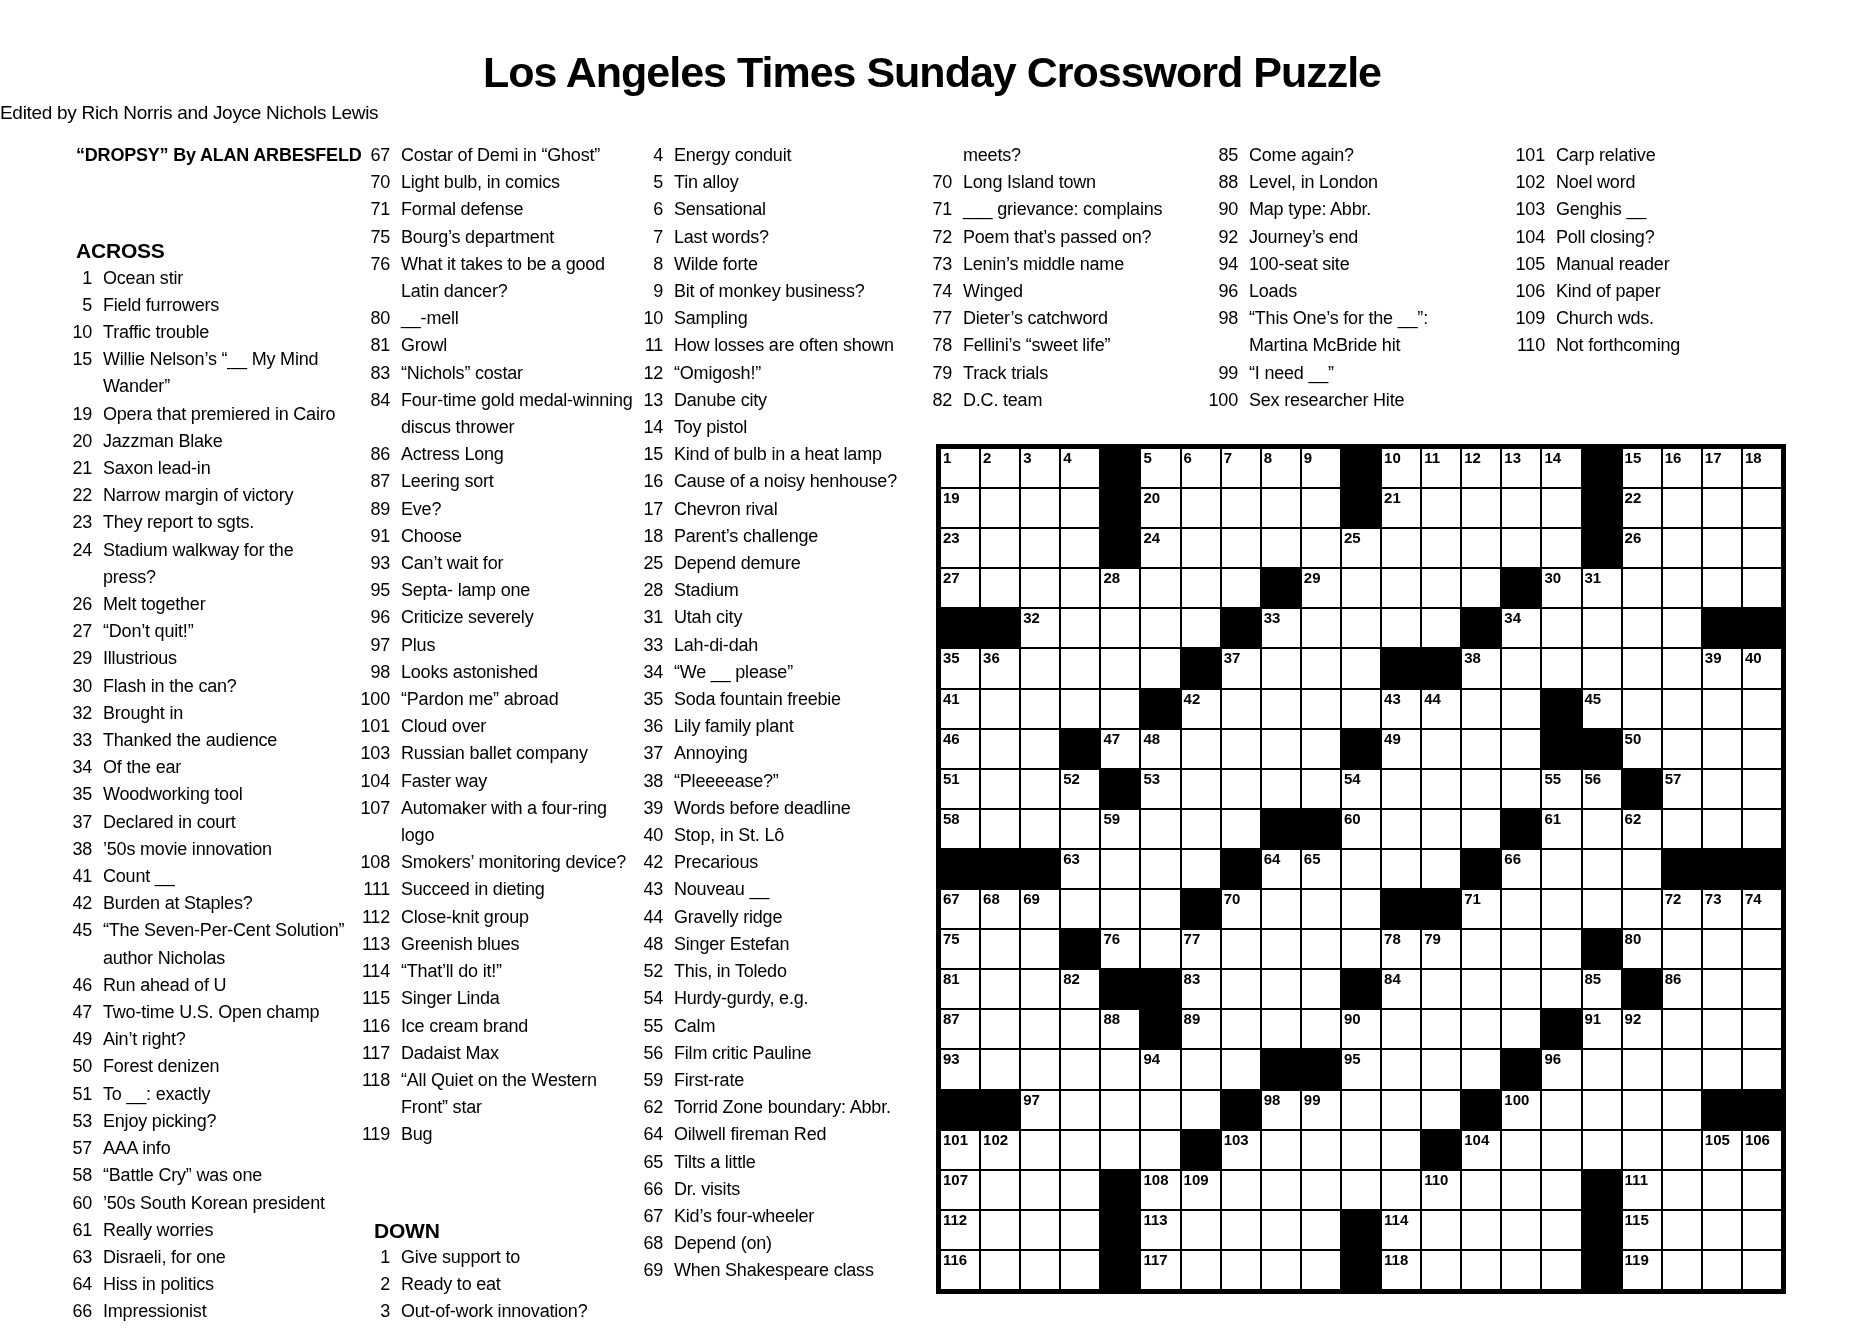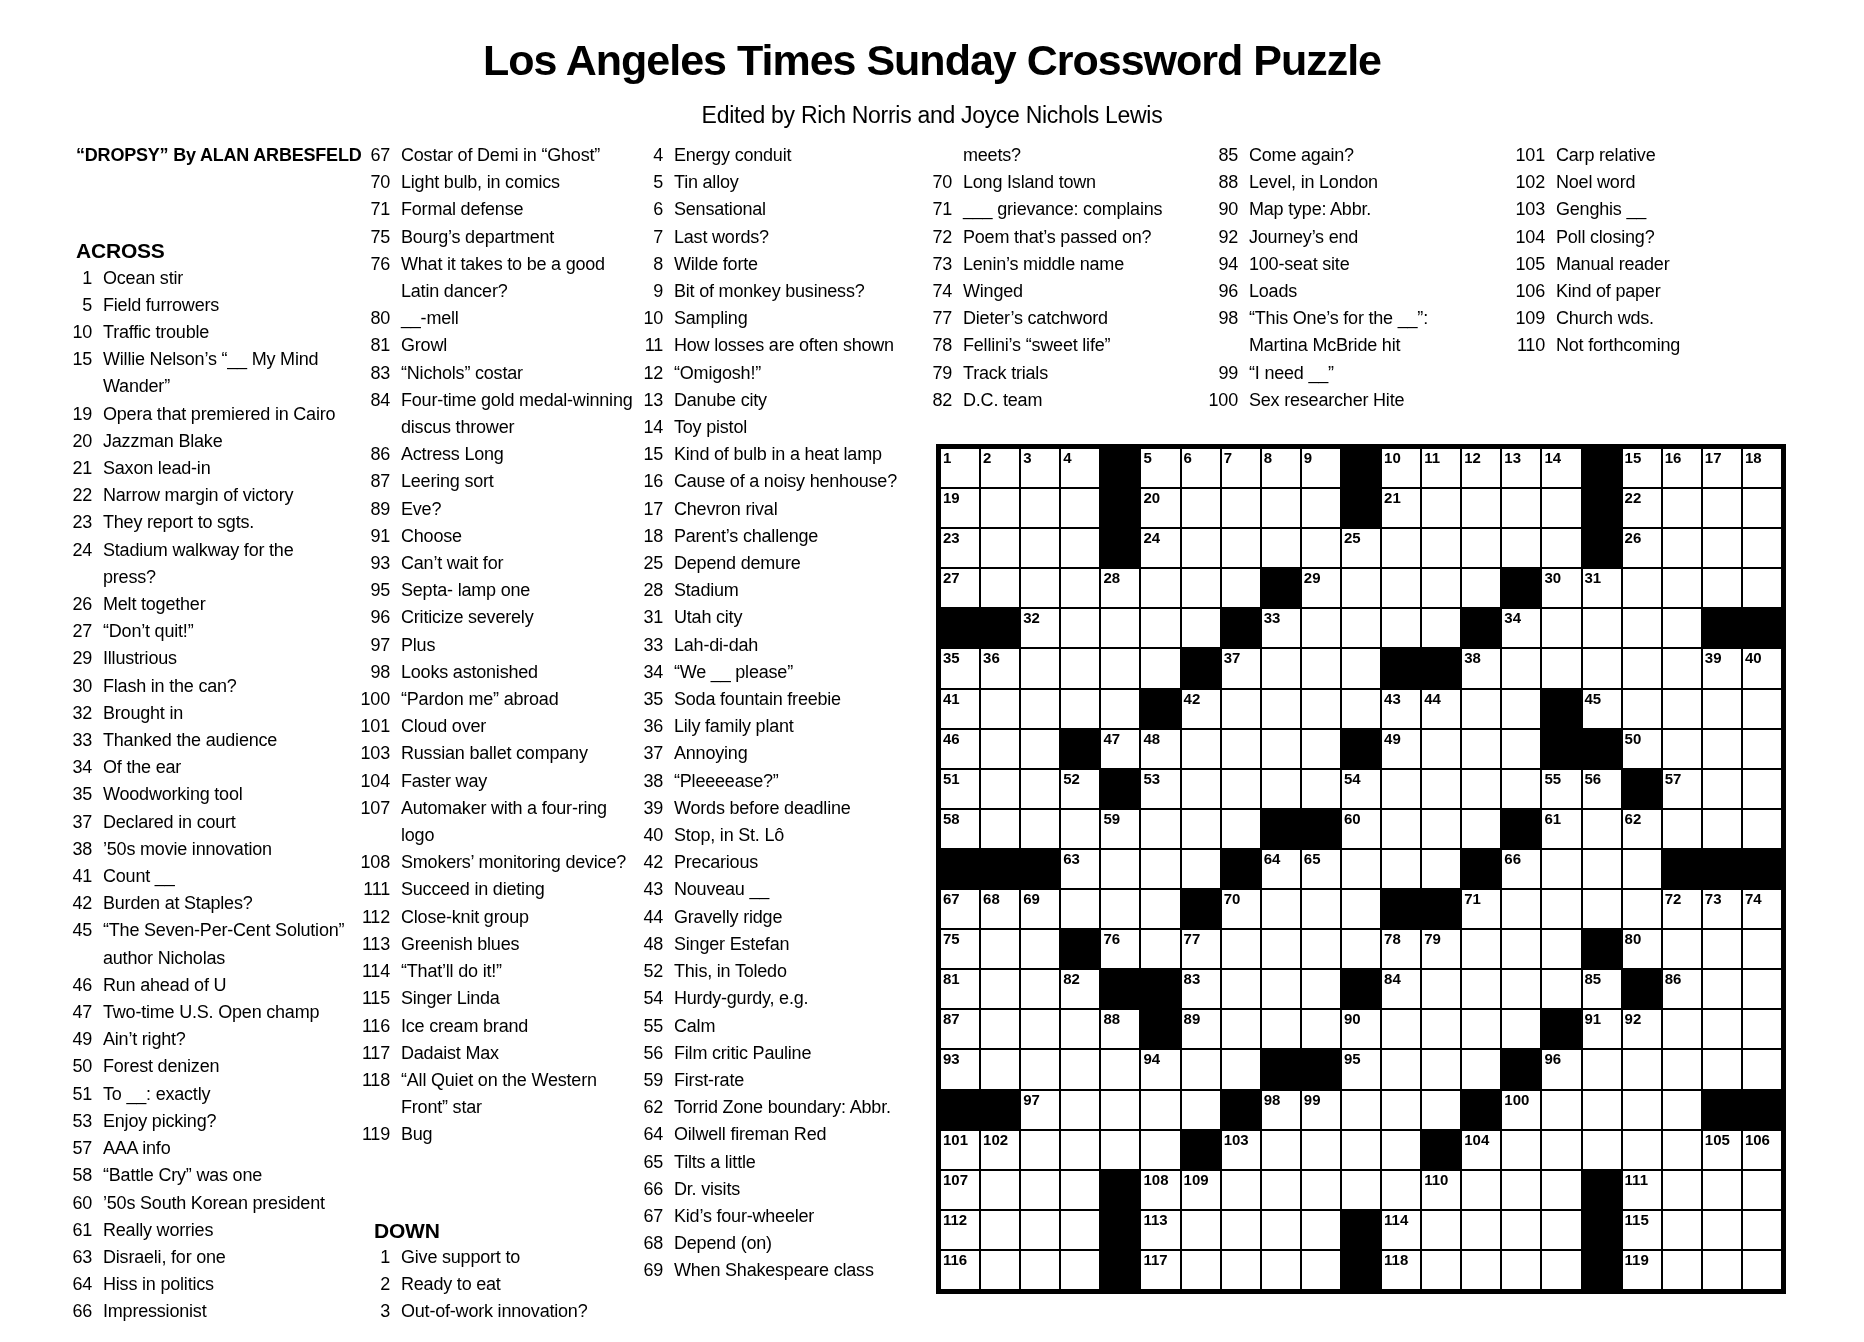--- a/index.html
+++ b/index.html
@@ -1,21 +1,21 @@
 <!DOCTYPE html>
 <html><head>
 <meta charset="utf-8">
 <style>
   html,body{margin:0;padding:0;background:#ffffff;}
   #page{position:relative;width:1864px;height:1342px;background:#ffffff;color:#000;
         font-family:"Liberation Sans",sans-serif;overflow:hidden;}
-  .title{position:absolute;top:36px;left:0;width:100%;text-align:center;
+  .title{position:absolute;top:48px;left:0;width:100%;text-align:center;
          font-size:43px;font-weight:bold;letter-spacing:-1px;}
-  .subtitle{position:absolute;top:102px;left:0;width:100%;text-align:center;
-         font-size:23px;letter-spacing:-0.3px;}
+  .subtitle{position:absolute;top:102px;left:0;width:100%;text-align:left;
+         font-size:19px;letter-spacing:-0.3px;}
   .cluecol{position:absolute;top:142px;font-size:18px;line-height:27.2px;
          letter-spacing:-0.2px;white-space:nowrap;}
   .col1{left:54px;} .col2{left:352px;} .col3{left:625px;}
   .col4{left:914px;} .col5{left:1200px;} .col6{left:1507px;}
   .clue{display:flex;}
   .cnum{flex:0 0 38px;width:38px;text-align:right;}
   .ctext{margin-left:11px;}
   .chead{font-weight:bold;margin-left:22px;}
   .chead.section{font-size:21px;margin-top:41px;}
   .cgap{height:27.2px;}

